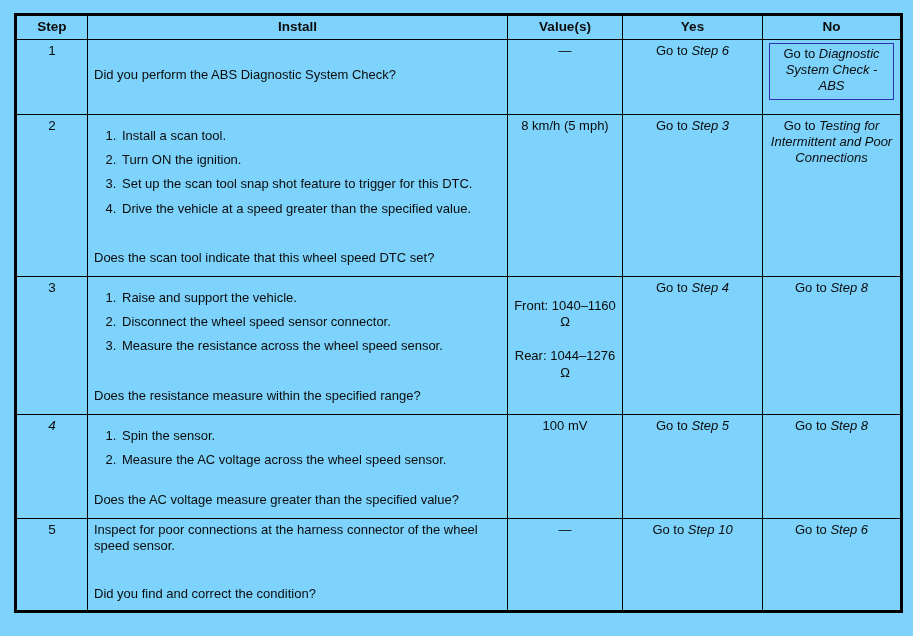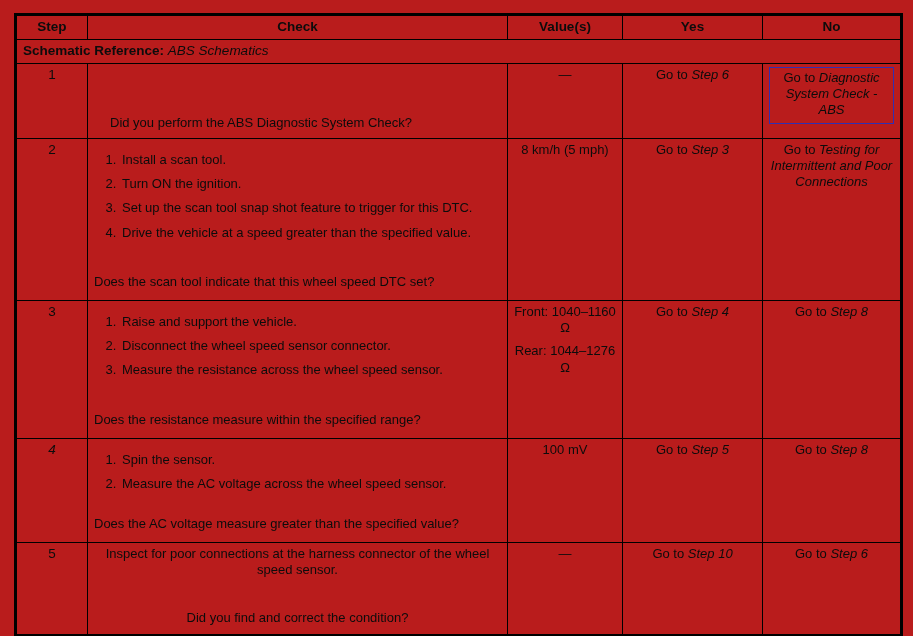--- a/index.html
+++ b/index.html
@@ -6,21 +6,21 @@
   html, body {
     margin: 0;
     padding: 0;
     background: #ffffff;
     font-family: "Liberation Sans", "DejaVu Sans", sans-serif;
     color: #0c0c0c;
   }
   .page {
     width: 913px;
     height: 636px;
-    background: #b91c1c;
+    background: #7dd3fc;
     box-sizing: border-box;
     padding: 13px 13px 0 14px;
   }
   table.diag {
     border-collapse: collapse;
     table-layout: fixed;
     width: 886px;
     border: 3px solid #000;
     font-size: 13px;
     line-height: 1.25;
@@ -51,42 +51,42 @@
     font-size: 13.5px;
   }
   td.step.it { font-style: italic; }
 
   td.action { padding: 4px 8px 5px 8px; }
   .action-wrap {
     display: flex;
     flex-direction: column;
     justify-content: space-between;
   }
-  .r1 .action-wrap { min-height: 64px; justify-content: flex-end; margin-left: 16px; }
+  .r1 .action-wrap { min-height: 64px; justify-content: center; }
   .r2 .action-wrap { min-height: 148px; }
   .r3 .action-wrap { min-height: 124px; }
   .r4 .action-wrap { min-height: 90px; }
-  .r5 .action-wrap { min-height: 80px; text-align: center; }
+  .r5 .action-wrap { min-height: 80px; }
 
   ol.steps {
     margin: 2px 0 0 0;
     padding: 0 0 0 26px;
   }
   ol.steps li {
     margin: 8px 0 8px 0;
     padding-left: 2px;
   }
   .question { margin-top: 4px; }
 
   td.value {
     text-align: center;
     vertical-align: middle;
     padding: 4px 4px;
   }
-  .vline { margin: 0 0 7px 0; }
+  .vline { margin: 18px 0 7px 0; }
   .vline:last-child { margin-bottom: 0; }
 
   td.yes, td.no {
     text-align: center;
     padding: 4px 6px 6px 6px;
   }
   td.valign-bottom { vertical-align: bottom; }
   td.valign-middle { vertical-align: middle; }
   td.valign-top { vertical-align: top; }
 
@@ -119,32 +119,26 @@
       <col style="width:72px">
       <col style="width:420px">
       <col style="width:115px">
       <col style="width:140px">
       <col style="width:139px">
     </colgroup>
 
     <tbody>
         <tr class="hrow">
       <th class="hdr">Step</th>
-      <th class="hdr">Check</th>
+      <th class="hdr">Install</th>
       <th class="hdr">Value(s)</th>
       <th class="hdr">Yes</th>
       <th class="hdr">No</th>
     </tr>
 
-    <tr class="srow">
-      <td class="schem" colspan="5">
-        <span class="lbl">Schematic Reference:</span>
-        <span class="val">ABS Schematics</span>
-      </td>
-    </tr>
 
     <tr class="r1">
       <td class="step">1</td>
       <td class="action">
         <div class="action-wrap">
           <div>Did you perform the ABS Diagnostic System Check?</div>
         </div>
       </td>
       <td class="value valign-middle">—</td>
       <td class="yes valign-bottom">

